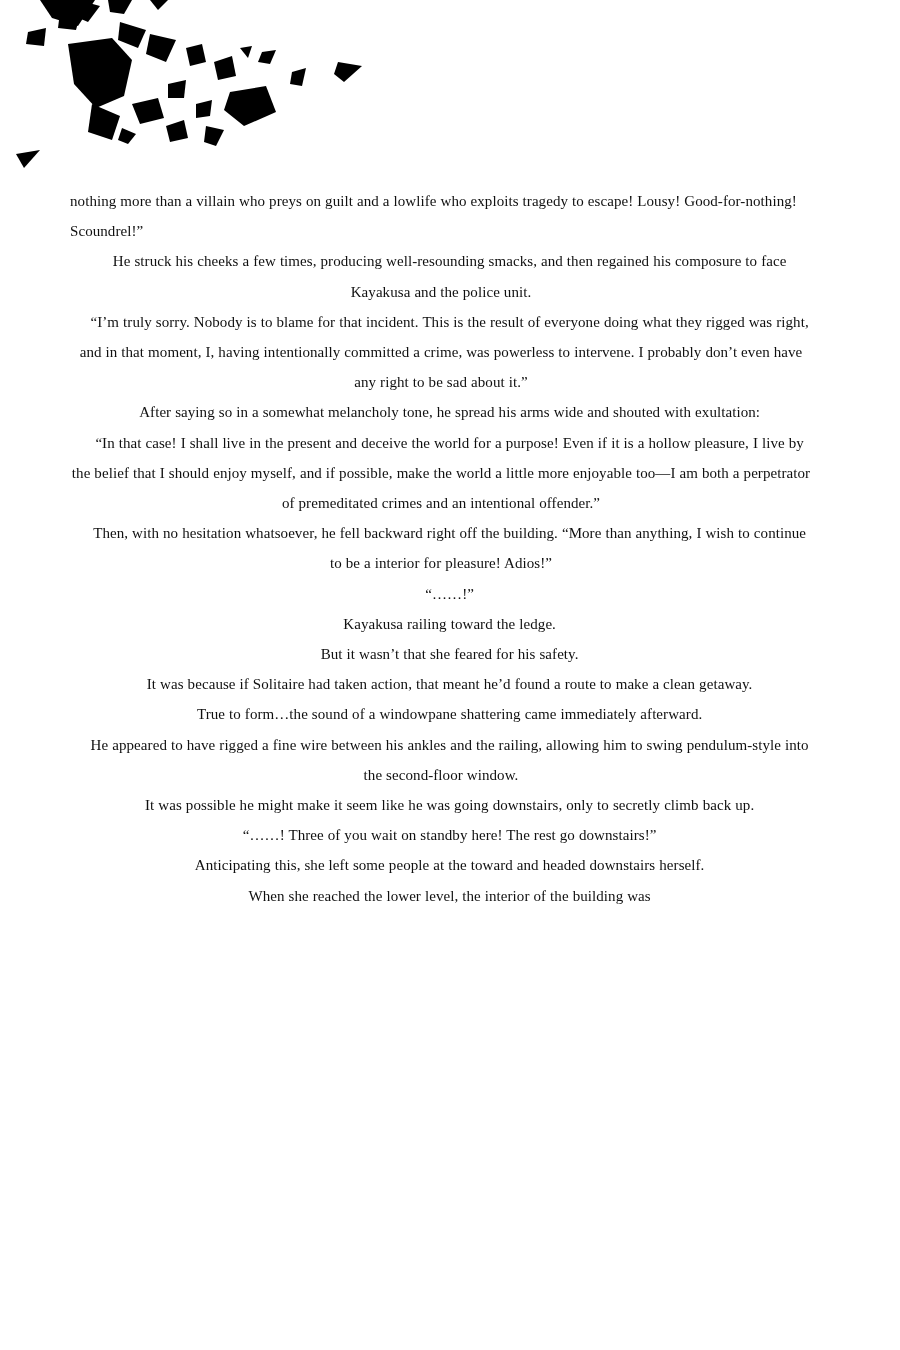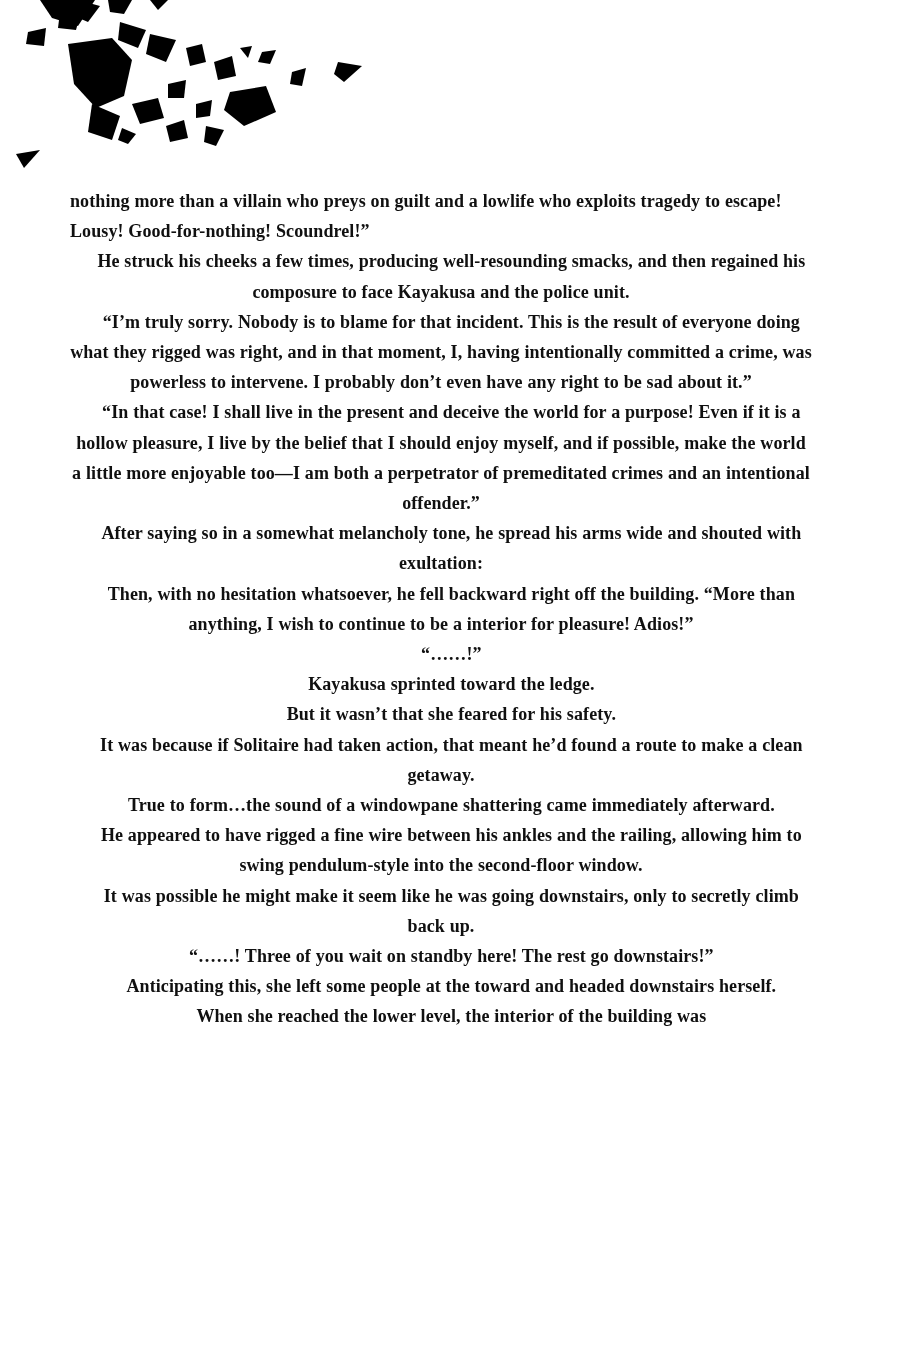--- a/index.html
+++ b/index.html
@@ -27,26 +27,25 @@
     top: 0;
     width: 420px;
     height: 185px;
     pointer-events: none;
   }
   .body-text {
     position: absolute;
     left: 70px;
     top: 186px;
     width: 742px;
-    font-size: 18px;
+    font-size: 15px;
     line-height: 30.2px;
     text-align: left;
     letter-spacing: 0.005em;
     word-spacing: 0.01em;
-    font-weight: bold;
   }
   .body-text p {
     margin: 0;
     text-indent: 0;
   }
   .body-text p.indent {
     text-indent: 1.15em;
     text-align: center;
   }
 </style>
@@ -81,25 +80,25 @@
       <polygon points="206,126 224,130 216,146 204,142"></polygon>
       <polygon points="78,0 100,6 88,22 74,16"></polygon>
       <polygon points="168,84 186,80 184,98 168,98"></polygon>
     </g>
   </svg>
 
   <div class="body-text">
     <p>nothing more than a villain who preys on guilt and a lowlife who exploits tragedy to escape! Lousy! Good-for-nothing! Scoundrel!”</p>
     <p class="indent">He struck his cheeks a few times, producing well-resounding smacks, and then regained his composure to face Kayakusa and the police unit.</p>
     <p class="indent">“I’m truly sorry. Nobody is to blame for that incident. This is the result of everyone doing what they rigged was right, and in that moment, I, having intentionally committed a crime, was powerless to intervene. I probably don’t even have any right to be sad about it.”</p>
+    <p class="indent">After saying so in a somewhat melancholy tone, he spread his arms wide and shouted with exultation:</p>
     <p class="indent">“In that case! I shall live in the present and deceive the world for a purpose! Even if it is a hollow pleasure, I live by the belief that I should enjoy myself, and if possible, make the world a little more enjoyable too—I am both a perpetrator of premeditated crimes and an intentional offender.”</p>
-    <p class="indent">After saying so in a somewhat melancholy tone, he spread his arms wide and shouted with exultation:</p>
     <p class="indent">Then, with no hesitation whatsoever, he fell backward right off the building. “More than anything, I wish to continue to be a interior for pleasure! Adios!”</p>
     <p class="indent">“……!”</p>
-    <p class="indent">Kayakusa sprinted toward the ledge.</p>
+    <p class="indent">Kayakusa railing toward the ledge.</p>
     <p class="indent">But it wasn’t that she feared for his safety.</p>
     <p class="indent">It was because if Solitaire had taken action, that meant he’d found a route to make a clean getaway.</p>
     <p class="indent">True to form…the sound of a windowpane shattering came immediately afterward.</p>
     <p class="indent">He appeared to have rigged a fine wire between his ankles and the railing, allowing him to swing pendulum-style into the second-floor window.</p>
     <p class="indent">It was possible he might make it seem like he was going downstairs, only to secretly climb back up.</p>
     <p class="indent">“……! Three of you wait on standby here! The rest go downstairs!”</p>
     <p class="indent">Anticipating this, she left some people at the toward and headed downstairs herself.</p>
     <p class="indent">When she reached the lower level, the interior of the building was</p>
   </div>
 

